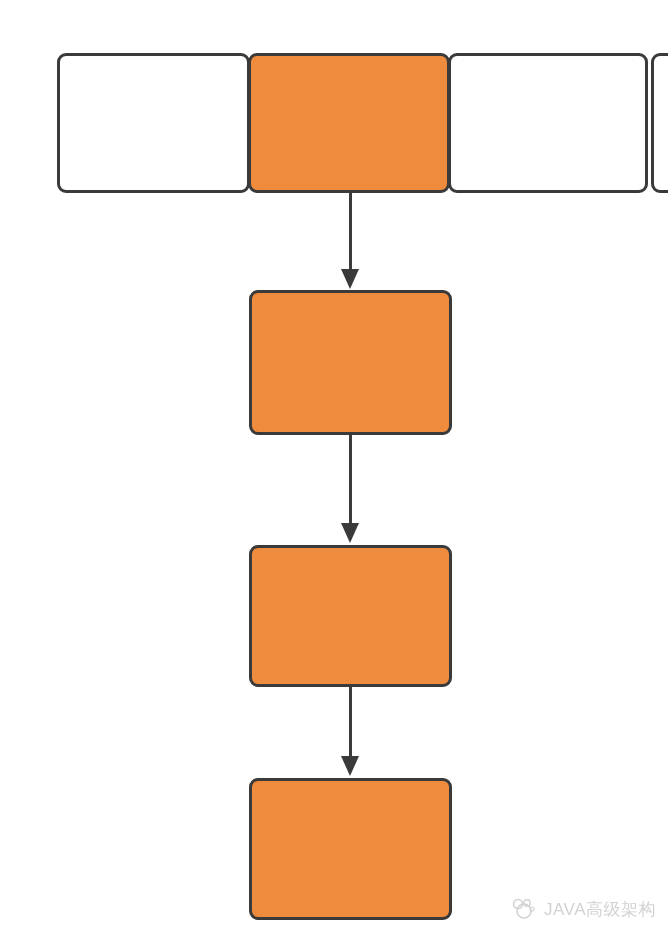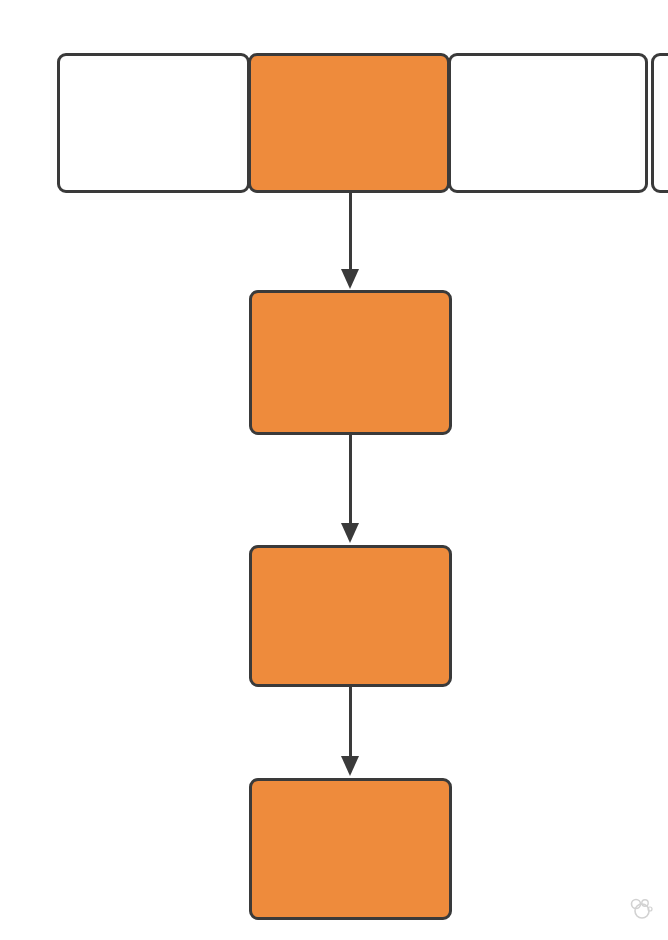--- a/index.html
+++ b/index.html
@@ -75,15 +75,16 @@
 
   <div class="watermark">
     <span>
       <svg width="28" height="26" viewBox="0 0 28 26" fill="none" xmlns="http://www.w3.org/2000/svg">
         <circle cx="8" cy="8" r="4.5" stroke="#d2d2d2" stroke-width="1.6"></circle>
         <circle cx="17" cy="7" r="3.2" stroke="#d2d2d2" stroke-width="1.4"></circle>
         <circle cx="14" cy="15" r="7" stroke="#d2d2d2" stroke-width="1.6"></circle>
         <circle cx="22" cy="13" r="2" stroke="#d2d2d2" stroke-width="1.2"></circle>
       </svg>
     </span>
+    <span>JAVA高级架构</span>
   </div>
 
 </div>
 
 </body></html>

